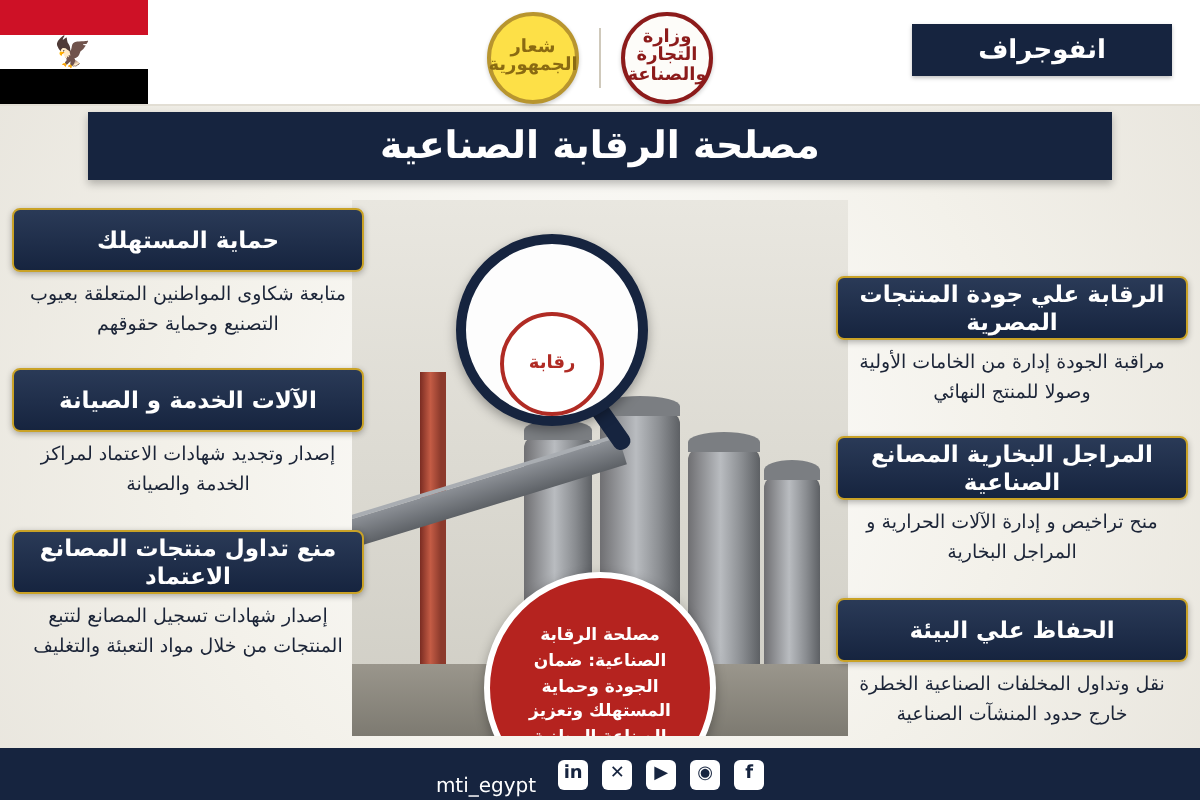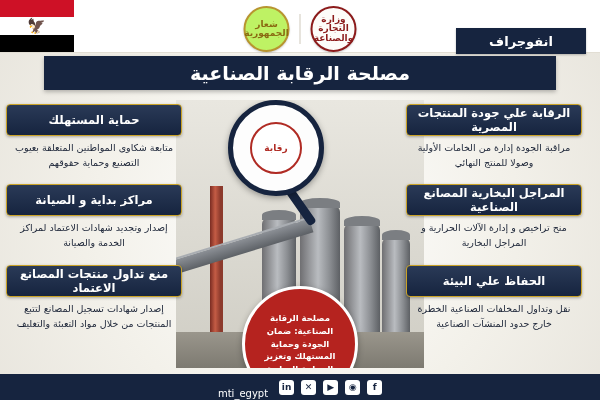--- a/index.html
+++ b/index.html
@@ -14,41 +14,41 @@
     background:
       radial-gradient(circle at 50% 55%, #ffffff 0%, #f3f1ea 55%, #e7e4dc 100%);
   }
   
   .topbar{
     position:absolute;top:0;left:0;width:600px;height:52px;
     background:#ffffff;
     border-bottom:1px solid #e2ded4;
   }
   .infograph-tag{
-    position:absolute;top:28px;right:14px;
+    position:absolute;top:12px;right:14px;
     width:130px;height:26px;
     background:#16243f;
     color:#ffffff;
     font-size:13px;font-weight:bold;
     display:flex;align-items:center;justify-content:center;
     letter-spacing:.5px;
     box-shadow:0 1px 2px rgba(0,0,0,.25);
   }
   .logos{
     position:absolute;top:6px;left:50%;transform:translateX(-50%);
     display:flex;align-items:center;gap:10px;
   }
   .logo-badge{
     width:42px;height:42px;border-radius:50%;
     background:#fdfcf9;border:2px solid #8c1b1b;
     display:flex;align-items:center;justify-content:center;
     color:#8c1b1b;font-size:9px;font-weight:bold;text-align:center;line-height:1.05;
     box-shadow:0 1px 2px rgba(0,0,0,.2);
   }
-  .logo-badge.gold{border-color:#b8952f;color:#8a6a12;background:#bef264;}
+  .logo-badge.gold{border-color:#b8952f;color:#8a6a12;background:#fde047;}
   .logo-sep{width:1px;height:30px;background:#cfc9bb;}
   .flag{
     position:absolute;top:0;left:0;width:74px;height:52px;
     background:linear-gradient(to bottom,#ce1126 0 33.3%,#ffffff 33.3% 66.6%,#000000 66.6% 100%);
   }
   .flag-eagle{
     position:absolute;top:17px;left:28px;width:18px;height:18px;
     color:#c8a22a;font-size:15px;line-height:18px;text-align:center;font-weight:bold;
   }
   
@@ -74,24 +74,24 @@
     background:linear-gradient(to right,#7a2c22,#c45c45 40%,#8c3a2c 80%);
   }
   .conveyor{
     position:absolute;left:-6px;bottom:92px;width:150px;height:14px;
     background:linear-gradient(to bottom,#8c9096,#5d6166);
     transform:rotate(-17deg);transform-origin:left bottom;
     border-top:2px solid #a9adb2;
   }
   .ground{position:absolute;left:0;bottom:0;width:100%;height:36px;background:linear-gradient(to bottom,#9a968c,#7d7a71);}
   .magnifier{
-    position:absolute;top:0;left:52px;width:86px;height:86px;border-radius:50%;
+    position:absolute;top:17px;left:52px;width:86px;height:86px;border-radius:50%;
     background:#fdfdfd;border:5px solid #16243f;
     box-shadow:0 2px 6px rgba(0,0,0,.35);
-    display:flex;align-items:center;justify-content:center;
+    display:flex;align-items:flex-end;justify-content:center;
   }
   .magnifier-inner{
     width:48px;height:48px;border-radius:50%;
     background:#fff;border:2px solid #b02b24;
     display:flex;align-items:center;justify-content:center;
     color:#b02b24;font-size:9px;font-weight:bold;text-align:center;line-height:1;
   }
   .mag-handle{
     position:absolute;top:84px;left:120px;width:9px;height:44px;background:#16243f;
     transform:rotate(-35deg);border-radius:4px;
@@ -100,21 +100,21 @@
     position:absolute;top:186px;left:50%;transform:translateX(-50%);
     width:116px;height:116px;border-radius:50%;
     background:#b5231f;color:#fff;
     border:3px solid #fff;
     box-shadow:0 2px 6px rgba(0,0,0,.3);
     display:flex;align-items:center;justify-content:center;text-align:center;
     font-size:8.5px;font-weight:bold;line-height:1.5;padding:8px;box-sizing:border-box;
   }
   
   .col{position:absolute;top:104px;width:176px;}
-  .col.right{right:18px;}
+  .col.right{right:6px;margin-top:34px;}
   .col.left{left:6px;}
   .item{margin-bottom:14px;}
   .item-head{
     height:32px;border-radius:4px;
     background:linear-gradient(to bottom,#2a3a57,#16243f);
     border:1px solid #c9a227;
     color:#fff;font-size:11.5px;font-weight:bold;
     display:flex;align-items:center;justify-content:center;text-align:center;
     padding:0 6px;box-sizing:border-box;line-height:1.25;
     box-shadow:0 1px 3px rgba(0,0,0,.3);
@@ -195,21 +195,21 @@
       <div class="item-body">نقل وتداول المخلفات الصناعية الخطرة خارج حدود المنشآت الصناعية</div>
     </div>
   </div>
 
   <div class="col left">
     <div class="item">
       <div class="item-head">حماية المستهلك</div>
       <div class="item-body">متابعة شكاوى المواطنين المتعلقة بعيوب التصنيع وحماية حقوقهم</div>
     </div>
     <div class="item">
-      <div class="item-head">مراكز بداية و الصيانة</div>
+      <div class="item-head">الآلات الخدمة و الصيانة</div>
       <div class="item-body">إصدار وتجديد شهادات الاعتماد لمراكز الخدمة والصيانة</div>
     </div>
     <div class="item">
       <div class="item-head">منع تداول منتجات المصانع الاعتماد</div>
       <div class="item-body">إصدار شهادات تسجيل المصانع لتتبع المنتجات من خلال مواد التعبئة والتغليف</div>
     </div>
   </div>
 
   <div class="footer">
     <span class="soc">f</span>

